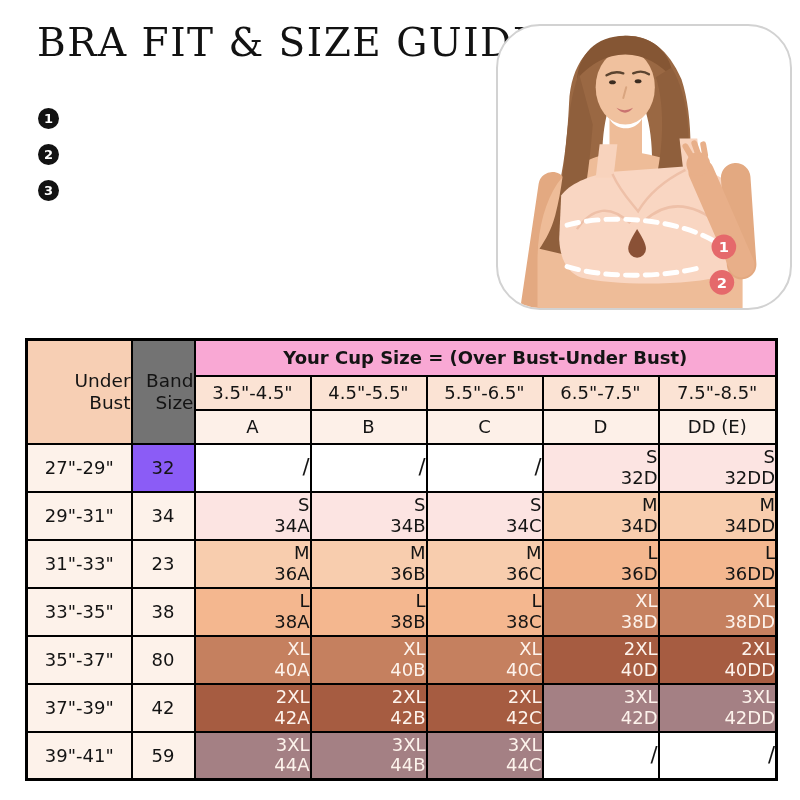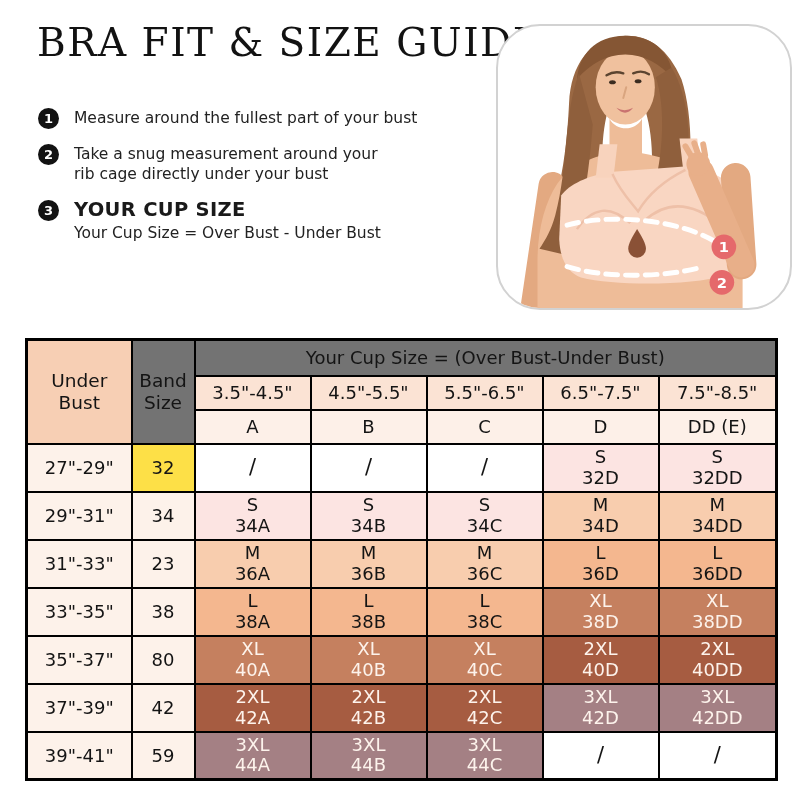--- a/index.html
+++ b/index.html
@@ -40,50 +40,43 @@
     font-size:18px;
   }
   .size-table td{
     border:2px solid #000;text-align:center;vertical-align:middle;
     padding:0;overflow:hidden;
   }
   .size-table tr.h1{height:36px;}
   .size-table tr.h2{height:34px;}
   .size-table tr.h3{height:34px;}
   .size-table tr.data{height:48px;}
-  .size-table td.pre{white-space:pre-line;line-height:1.15;}
+  .size-table td.pre{white-space:pre-line;line-height:1.15;text-align:right;}
   .size-table td.cup-head{font-size:18px;}
   .size-table td.corner{font-size:18.5px;line-height:1.2;}
   .size-table td.slash{font-size:21px;}
 </style>
 </head>
 <body>
 
 <div class="page-title">BRA FIT &amp; SIZE GUIDE</div>
 
 <div class="steps">
   <div class="step">
     <div class="step-num">1</div>
     <div>
-      <div class="step-body">Measure around the fullest part of your bust</div>
     </div>
   </div>
   <div class="step">
     <div class="step-num">2</div>
     <div>
-      <div class="step-body">Take a snug measurement around your
-rib cage directly  under your bust</div>
     </div>
   </div>
   <div class="step">
     <div class="step-num">3</div>
-    <div>
-      <div class="step-heading">YOUR CUP SIZE</div>
-      <div class="step-body">Your Cup Size = Over Bust - Under Bust</div>
-    </div>
   </div>
 </div>
 
 <div class="photo">
   <svg viewBox="0 0 296 286">
 
     <path d="M129,10 C92,12 74,40 72,78 C70,118 66,160 48,212
              C58,228 88,234 108,224 L106,150 C104,110 110,70 129,54
              C150,68 158,108 156,150 L152,190 C162,200 178,198 188,186
              C198,150 198,90 186,54 C172,22 152,9 129,10 Z" fill="#9a6843"></path>
@@ -149,39 +142,39 @@
       <col style="width:116px">
     <col style="width:116px">
       <col style="width:118px">
   </colgroup>
   <tbody>
       <tr class="h1">
         <td class="corner pre" rowspan="3" style="background: rgb(247, 207, 180);">Under
 Bust</td>
         <td class="corner pre" rowspan="3" style="background: #737373;">Band
 Size</td>
-        <td class="cup-head" colspan="5" style="background: #737373;">Your Cup Size = (Over Bust-Under Bust)</td>
+        <td class="cup-head" colspan="5" style="background: #f9a8d4; font-weight: bold;">Your Cup Size = (Over Bust-Under Bust)</td>
       </tr>
       <tr class="h2">
         <td class="range" style="background: rgb(251, 227, 212);">3.5"-4.5"</td>
         <td class="range" style="background: rgb(251, 227, 212);">4.5"-5.5"</td>
         <td class="range" style="background: rgb(251, 227, 212);">5.5"-6.5"</td>
         <td class="range" style="background: rgb(251, 227, 212);">6.5"-7.5"</td>
         <td class="range" style="background: rgb(251, 227, 212);">7.5"-8.5"</td>
       </tr>
       <tr class="h3">
         <td class="letter" style="background: rgb(253, 240, 232);">A</td>
         <td class="letter" style="background: rgb(253, 240, 232);">B</td>
         <td class="letter" style="background: rgb(253, 240, 232);">C</td>
         <td class="letter" style="background: rgb(253, 240, 232);">D</td>
         <td class="letter" style="background: rgb(253, 240, 232);">DD (E)</td>
       </tr>
       <tr class="data">
         <td class="rowlabel" style="background: rgb(253, 242, 234);">27"-29"</td>
-        <td class="rowlabel" style="background: #fde047; margin-left: 15px;">32</td>
+        <td class="rowlabel" style="background: #8b5cf6; margin-left: 15px;">32</td>
         <td class="cell pre slash" style="background: rgb(255, 255, 255); color: rgb(20, 20, 20);">/</td>
         <td class="cell pre slash" style="background: rgb(255, 255, 255); color: rgb(20, 20, 20);">/</td>
         <td class="cell pre slash" style="background: rgb(255, 255, 255); color: rgb(20, 20, 20);">/</td>
         <td class="cell pre" style="background: rgb(252, 228, 226); color: rgb(20, 20, 20);">S
 32D</td>
         <td class="cell pre" style="background: rgb(252, 228, 226); color: rgb(20, 20, 20);">S
 32DD</td>
       </tr>
       <tr class="data">
         <td class="rowlabel" style="background: rgb(253, 242, 234);">29"-31"</td>

